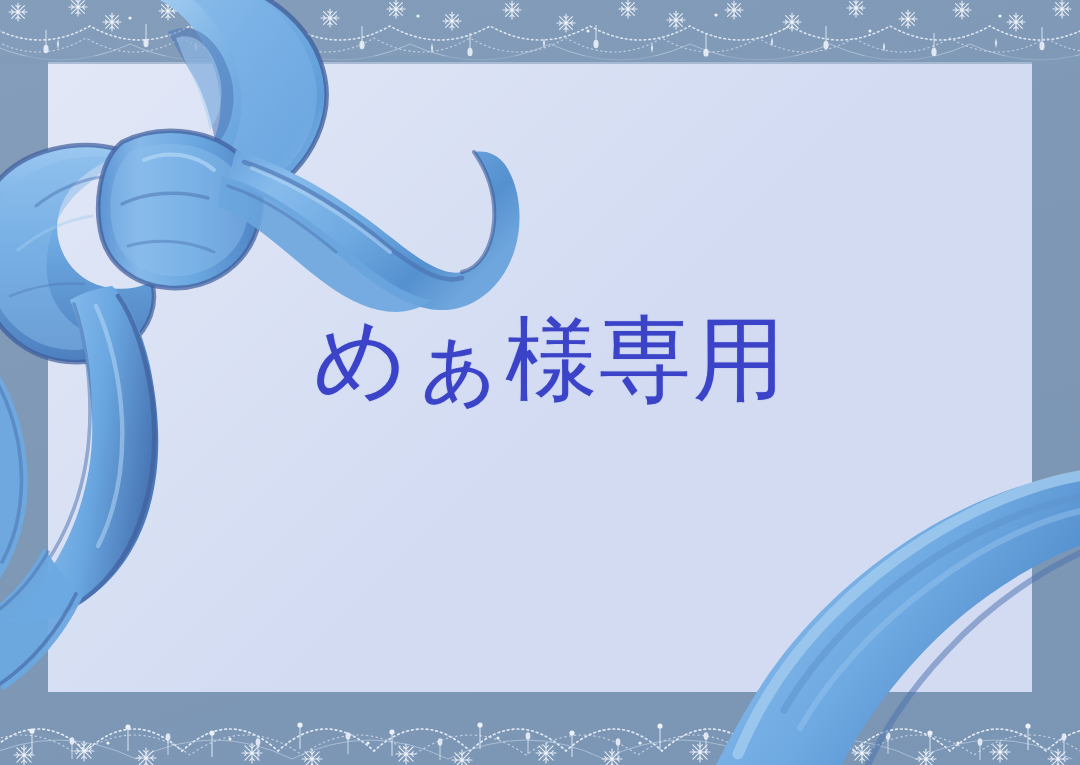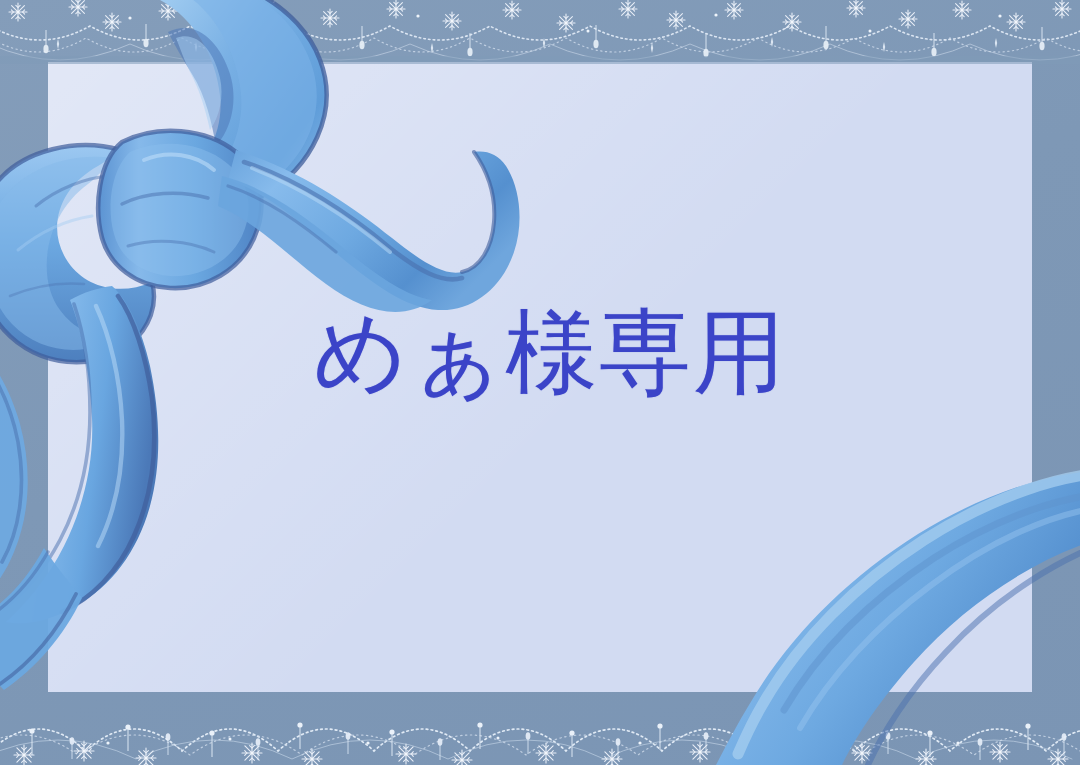--- a/index.html
+++ b/index.html
@@ -30,21 +30,21 @@
   .panel-sheen{
     position:absolute;inset:0;
     background:linear-gradient(135deg,rgba(255,255,255,.35) 0%,rgba(255,255,255,0) 55%);
   }
   
   .title{
     position:absolute;
     left:0;right:0;
     top:312px;
     text-align:center;
-    font-family:Liberation Mono, monospace;
+    font-family:Liberation Serif, serif;
     font-size:92px;
     line-height:1.05;
     letter-spacing:.02em;
     color:#3b44c8;
     white-space:nowrap;
     padding-left:20px;
     text-shadow:0 0 1px rgba(59,68,200,.45);
   }
   
   .ribbon-layer{position:absolute;inset:0;pointer-events:none;}

